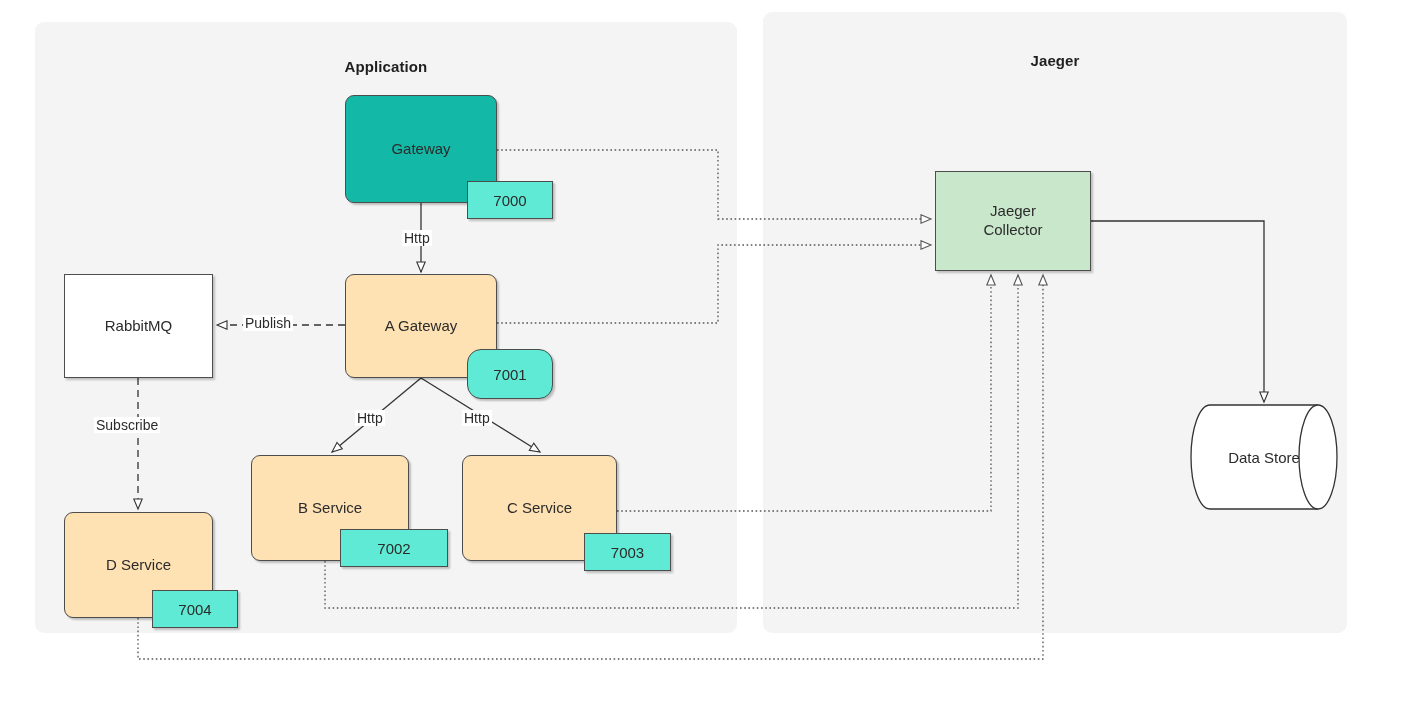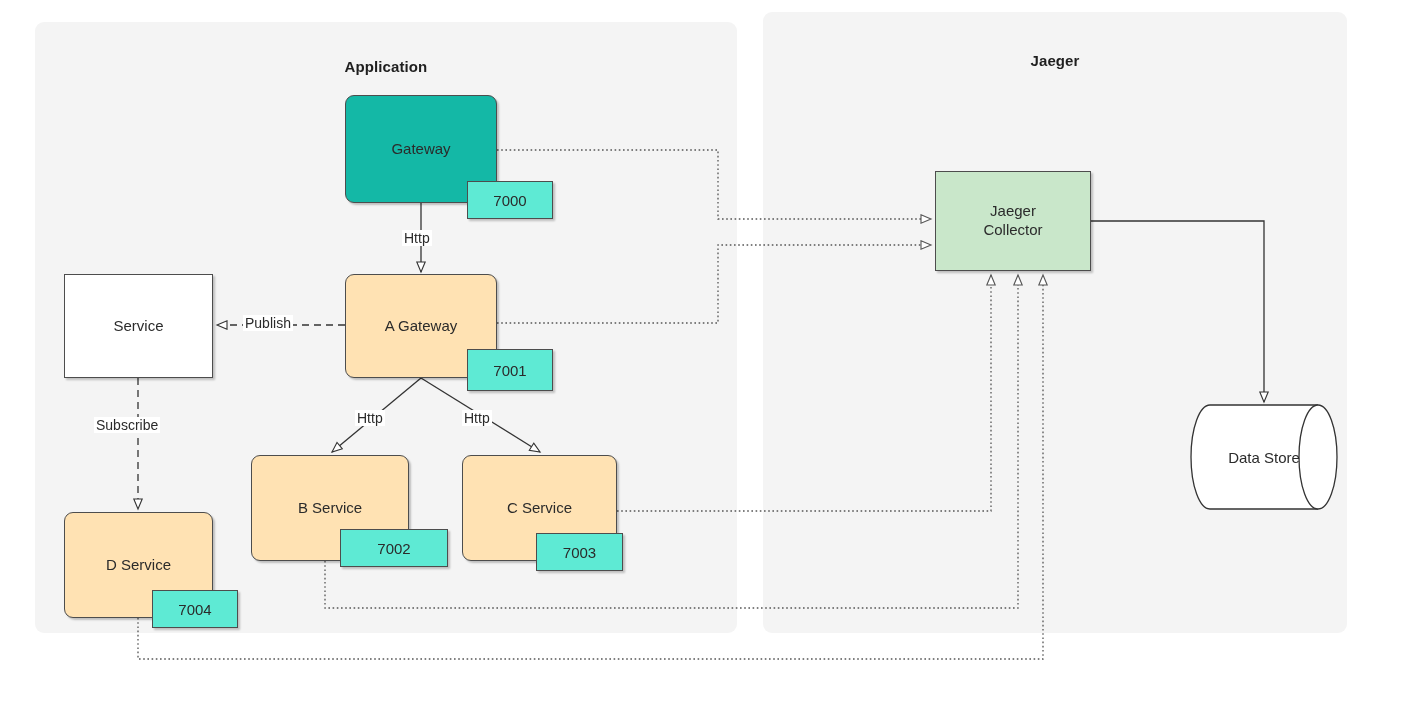--- a/index.html
+++ b/index.html
@@ -192,21 +192,21 @@
       <path id="cyl-body" class="cyl-stroke" d="M1210,405 L1318,405 A19,52 0 0 1 1318,509 L1210,509 A19,52 0 0 1 1210,405 Z"></path>
       <path id="cyl-cap" class="cyl-stroke" d="M1318,405 A19,52 0 0 0 1318,509" fill="none"></path>
     </g>
   </svg>
 
   <div class="node rounded cyan" id="node-gateway" style="left: 345px; top: 95px; width: 152px; height: 108px;">
     <span>Gateway</span>
   </div>
 
   <div class="node sharp white" id="node-rabbitmq" style="left: 64px; top: 274px; width: 149px; height: 104px;">
-    <span>Service</span>
+    <span>RabbitMQ</span>
   </div>
 
   <div class="node rounded orange" id="node-a_service" style="left: 345px; top: 274px; width: 152px; height: 104px;">
     <span>A Gateway</span>
   </div>
 
   <div class="node rounded orange" id="node-b_service" style="left: 251px; top: 455px; width: 158px; height: 106px;">
     <span>B Service</span>
   </div>
 
@@ -218,27 +218,27 @@
     <span>D Service</span>
   </div>
 
   <div class="node sharp green" id="node-collector" style="left: 935px; top: 171px; width: 156px; height: 100px;">
     <span id="collector-label">Jaeger<br>Collector</span>
   </div>
 
   <div class="port" id="port-port_gateway" style="left: 467px; top: 181px; width: 86px; height: 38px;">
     <span>7000</span>
   </div>
-  <div class="port" id="port-port_a_service" style="left: 467px; top: 349px; width: 86px; height: 42px;">
+  <div class="port" id="port-port_a_service" style="left: 467px; top: 349px; width: 86px; height: 50px; border-radius: 14px;">
     <span>7001</span>
   </div>
   <div class="port" id="port-port_b_service" style="left: 340px; top: 529px; width: 108px; height: 38px;">
     <span>7002</span>
   </div>
-  <div class="port" id="port-port_c_service" style="left: 536px; top: 533px; width: 87px; height: 38px;">
+  <div class="port" id="port-port_c_service" style="left: 584px; top: 533px; width: 87px; height: 38px;">
     <span>7003</span>
   </div>
   <div class="port" id="port-port_d_service" style="left: 152px; top: 590px; width: 86px; height: 38px;">
     <span>7004</span>
   </div>
 
   <div class="cylinder" id="cylinder-data_store" style="left: 1191px; top: 405px; width: 146px; height: 104px;">
     <div class="cyl-label">Data Store</div>
   </div>
 

